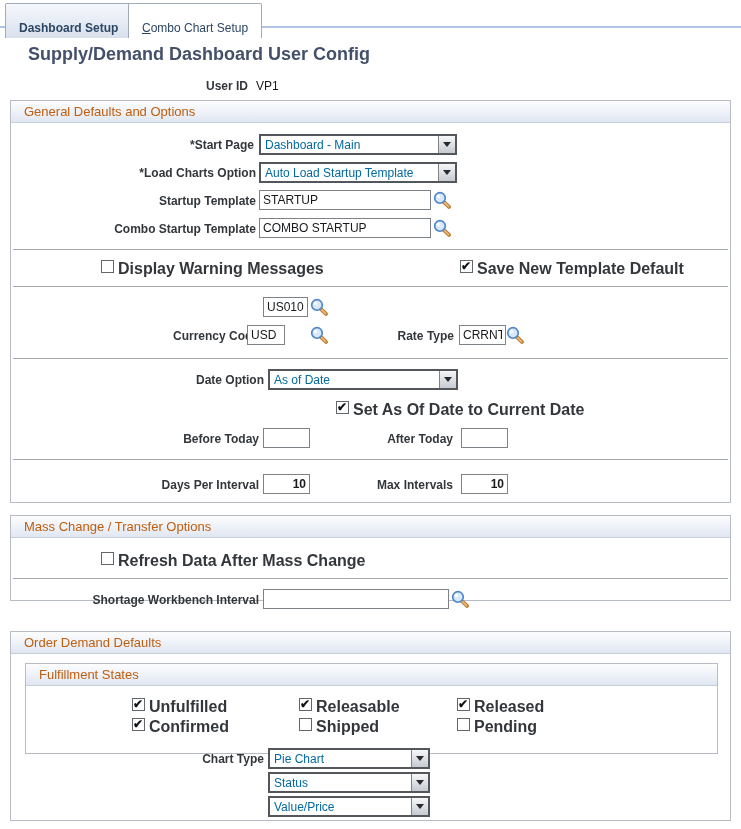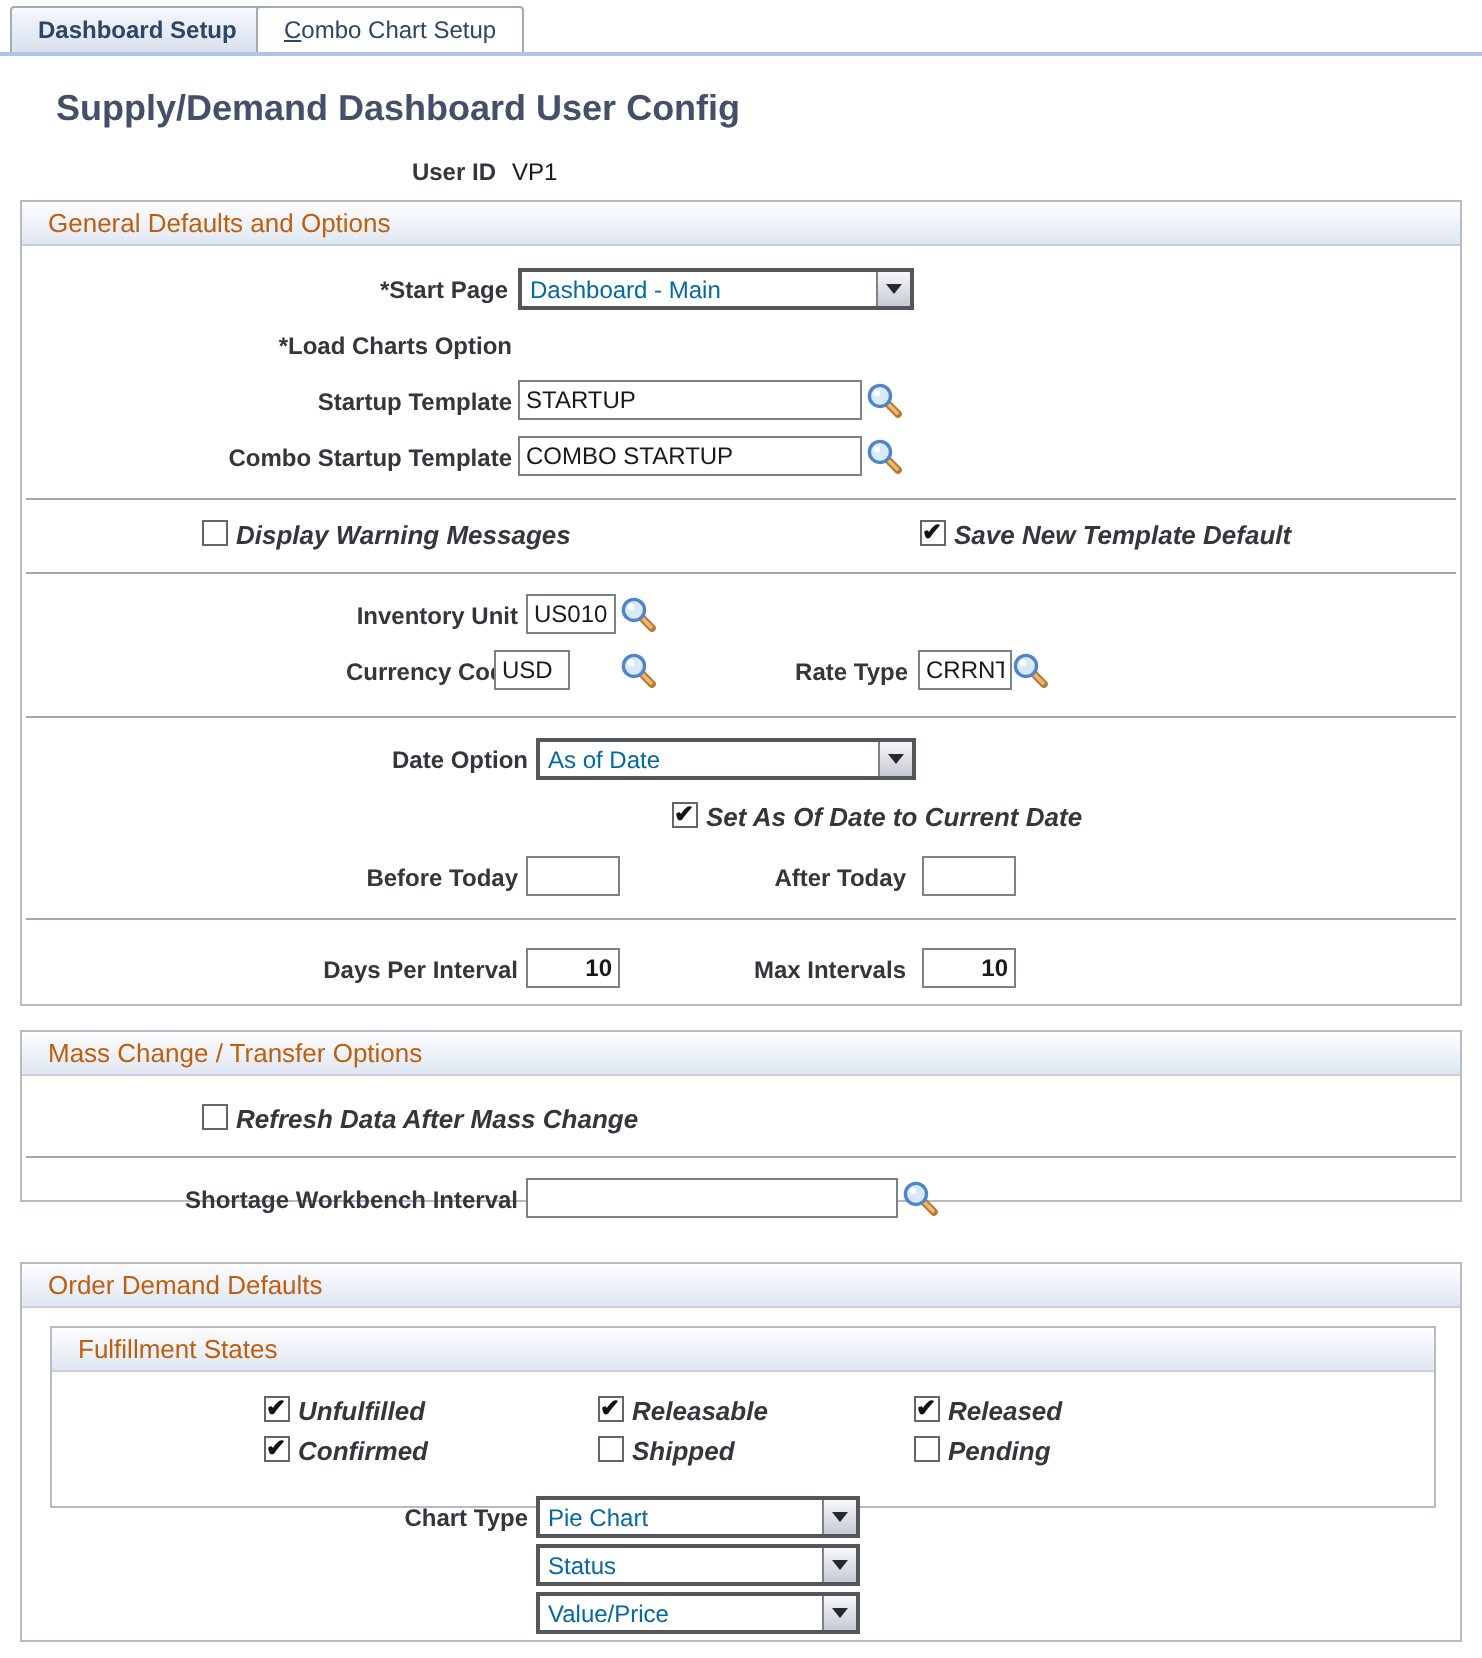--- a/index.html
+++ b/index.html
@@ -1,22 +1,22 @@
 <!DOCTYPE html>
 <html><head>
 <meta charset="utf-8">
 <style>
   * { margin:0; padding:0; box-sizing:border-box; }
   html,body { background:#fff; }
   body { font-family:"Liberation Sans", sans-serif; }
   #page { position:relative; width:741px; height:829px; background:#fff; overflow:hidden; }
 
   
-  .tab { position:absolute; top:3px; height:23px; display:flex; align-items:center;
-         padding:5px 13px; border:1px solid #A2ABB8; border-bottom:none;
+  .tab { position:absolute; top:3px; height:23px; display:flex; align-items:flex-start;
+         padding:17px 13px; border:1px solid #A2ABB8; border-bottom:none;
          border-radius:2px 2px 0 0; font-size:12px; color:#2C4663; background:#fff; cursor:pointer; }
   .tab.active { background:linear-gradient(180deg,#F5F8FC,#D9E1EE); font-weight:bold; }
   .tabline { position:absolute; top:26px; left:0; width:741px; height:2px; background:#AEC6E4; }
   .ak { text-decoration:underline; }
 
   .page-title { position:absolute; left:28px; top:44px; font-size:18px; font-weight:bold; color:#44506A; }
 
   .lbl { position:absolute; font-weight:bold; font-size:12px; color:#33373B;
          text-align:right; white-space:nowrap; }
   .val { position:absolute; font-size:12px; color:#17191C; white-space:nowrap; }
@@ -41,21 +41,21 @@
              color:#0369a1; white-space:nowrap; overflow:hidden; }
   .dd .btn { width:17px; background:linear-gradient(180deg,#F6F7F8,#C6CBD2);
              border-left:1px solid #7E838A; display:flex; align-items:center; justify-content:center; cursor:pointer; }
   .dd .btn::after { content:""; border-left:4px solid transparent; border-right:4px solid transparent;
                     border-top:5px solid #26292D; }
 
   
   .cb { position:absolute; width:13px; height:13px; background:#fff; border:1px solid #62676C; cursor:pointer; }
   .cb.checked::after { content:"\2714"; position:absolute; left:0px; top:-2px;
                        font-size:12px; font-weight:bold; color:#101214; }
-  .cblbl { position:absolute; font-weight:bold; font-size:13px; color:#33373B; white-space:nowrap;font-style:italic; }
+  .cblbl { position:absolute; font-weight:bold; font-size:16px; color:#33373B; white-space:nowrap; }
 
   
   .lookup { position:absolute; width:18px; height:18px; cursor:pointer; }
 </style>
 </head>
 <body>
 
 <svg width="0" height="0" style="position:absolute">
   <defs>
     <g id="mg">
@@ -85,20 +85,24 @@
   <div class="gb" style="left:10px; top:100px; width:721px; height:403px">
     <div class="gb-hd">General Defaults and Options</div>
 
     <div class="lbl" style="left:0; width:243px; top:37px">*Start Page</div>
     <div class="dd" style="left:248px; top:33px; width:198px">
       <span class="txt">Dashboard - Main</span>
       <span class="btn"></span>
     </div>
 
     <div class="lbl" style="left:2px; width:243px; top:65px">*Load Charts Option</div>
+    <div class="dd" style="left:248px; top:61px; width:198px">
+      <span class="txt">Auto Load Startup Template</span>
+      <span class="btn"></span>
+    </div>
 
     <div class="lbl" style="left:2px; width:243px; top:93px">Startup Template</div>
     <input class="inp" style="left: 248px; top: 89px; width: 172px;" value="STARTUP">
     <svg class="lookup" style="left:422px; top:90px" viewBox="0 0 16 16">
         <use href="#mg"></use>
       </svg>
 
     <div class="lbl" style="left:2px; width:243px; top:121px">Combo Startup Template</div>
     <input class="inp" style="left: 248px; top: 117px; width: 172px;" value="COMBO STARTUP">
     <svg class="lookup" style="left:422px; top:118px" viewBox="0 0 16 16">
@@ -107,21 +111,20 @@
 
     <div class="hr" style="top:148px"></div>
 
     <div class="cb" style="left:90px; top:159px"></div>
     <div class="cblbl" style="left:107px; top:159px">Display Warning Messages</div>
     <div class="cb checked" style="left:449px; top:159px"></div>
     <div class="cblbl" style="left:466px; top:159px">Save New Template Default</div>
 
     <div class="hr" style="top:185px"></div>
 
-    <div class="lbl" style="left:2px; width:246px; top:200px">Inventory Unit</div>
     <input class="inp" style="left: 252px; top: 196px; width: 45px;" value="US010">
     <svg class="lookup" style="left:299px; top:197px" viewBox="0 0 16 16">
         <use href="#mg"></use>
       </svg>
 
     <div class="lbl" style="left:2px; width:246px; top:228px">Currency Code</div>
     <input class="inp" style="left: 236px; top: 224px; width: 38px;" value="USD">
     <svg class="lookup" style="left:299px; top:225px" viewBox="0 0 16 16">
         <use href="#mg"></use>
       </svg>

